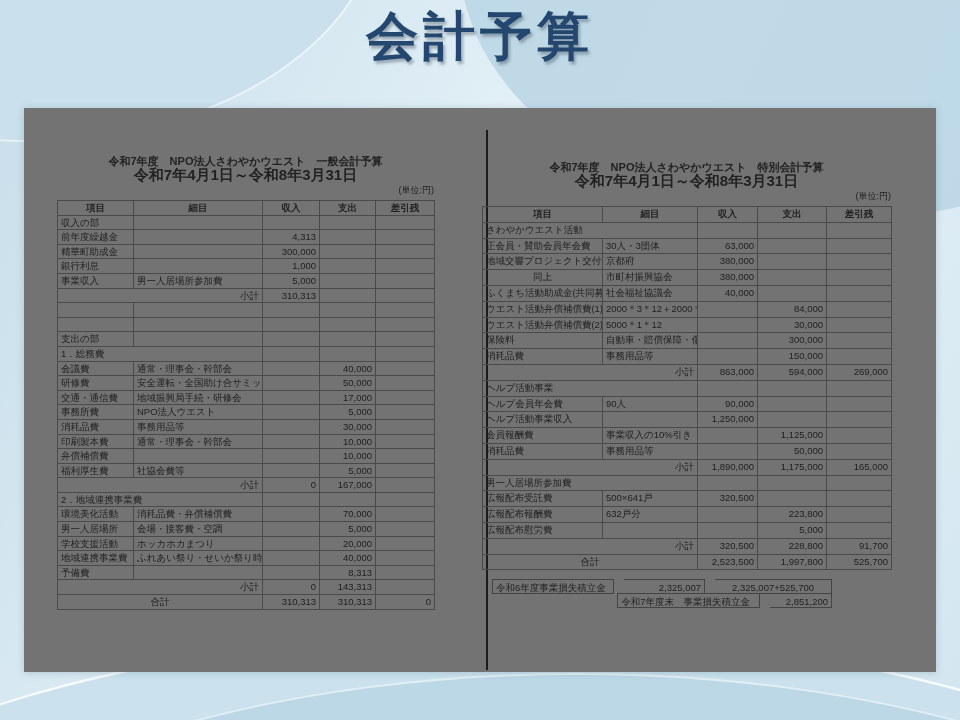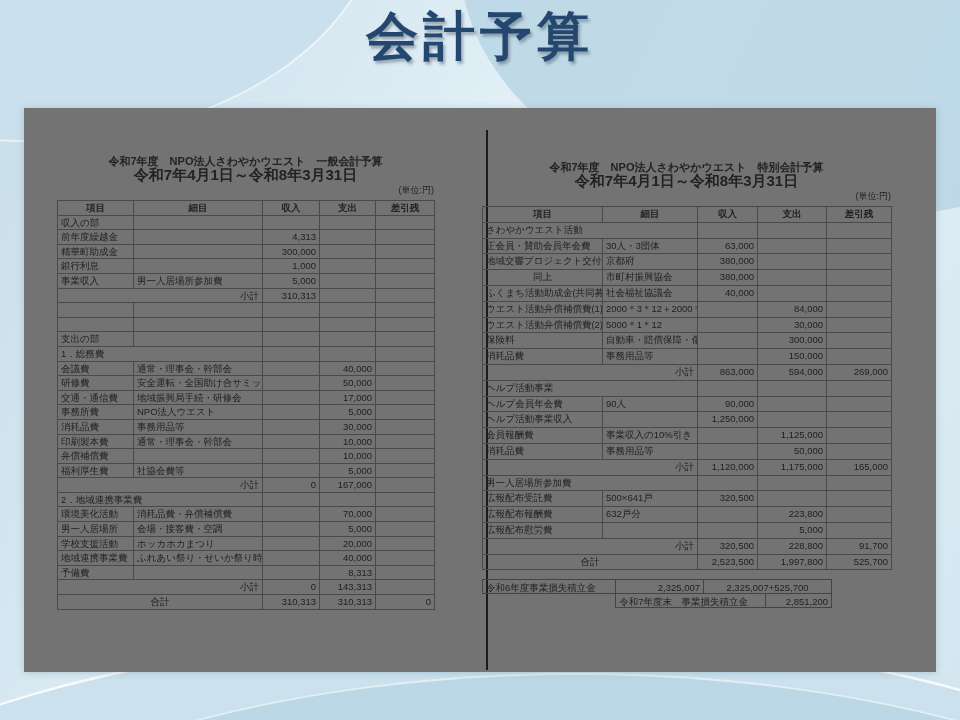--- a/index.html
+++ b/index.html
@@ -39,21 +39,21 @@
   thead td{text-align:center;font-weight:bold;}
   td.n{text-align:right;}
   td.cc{text-align:center;}
   td.lab-r{text-align:right;padding-right:4px;}
   td.lab-c{text-align:center;margin-left:36px;}
   td.sm{font-size:8px;}
   .reserve{margin-top:9px;font-size:9.5px;color:#1f1f1f;width:350px;}
   .rrow{display:flex;}
   .rrow2{margin-top:-1px;}
   .rcell{border:1px solid #444;height:15px;line-height:15px;padding:0 3px;
-    overflow:hidden;white-space:nowrap;box-sizing:border-box;}
+    overflow:hidden;white-space:nowrap;box-sizing:border-box;margin-left:10px;}
   .r-label{width:134px;}
   .r-amt{width:88px;text-align:right;border-left:none;}
   .r-formula{width:128px;text-align:center;border-left:none;}
   .rspacer{width:134px;}
   .r-label2{width:152px;}
   .r-amt2{width:66px;text-align:right;border-left:none;}
 </style>
 </head>
 <body>
 
@@ -395,21 +395,21 @@
           </tr>
           <tr>
             <td class="ci">消耗品費</td>
             <td class="cd">事務用品等</td>
             <td class="n"></td>
             <td class="n">50,000</td>
             <td class="n"></td>
           </tr>
           <tr>
             <td class="lab-r" colspan="2">小計</td>
-            <td class="n">1,120,000</td>
+            <td class="n">1,890,000</td>
             <td class="n">1,175,000</td>
             <td class="n">165,000</td>
           </tr>
           <tr>
             <td class="ci" colspan="2">男一人居場所参加費</td>
             <td class="n"></td>
             <td class="n"></td>
             <td class="n"></td>
           </tr>
           <tr>

